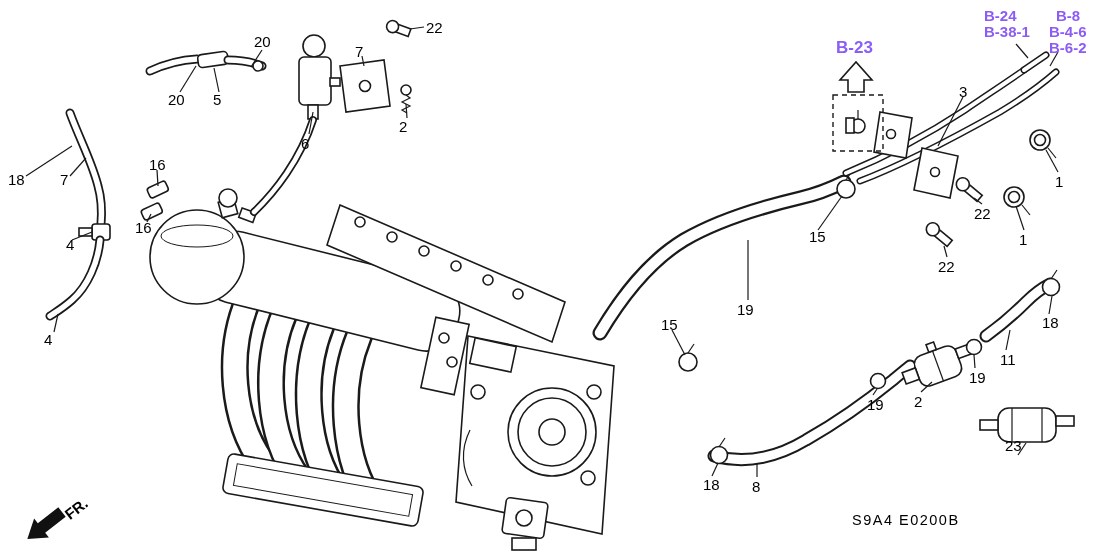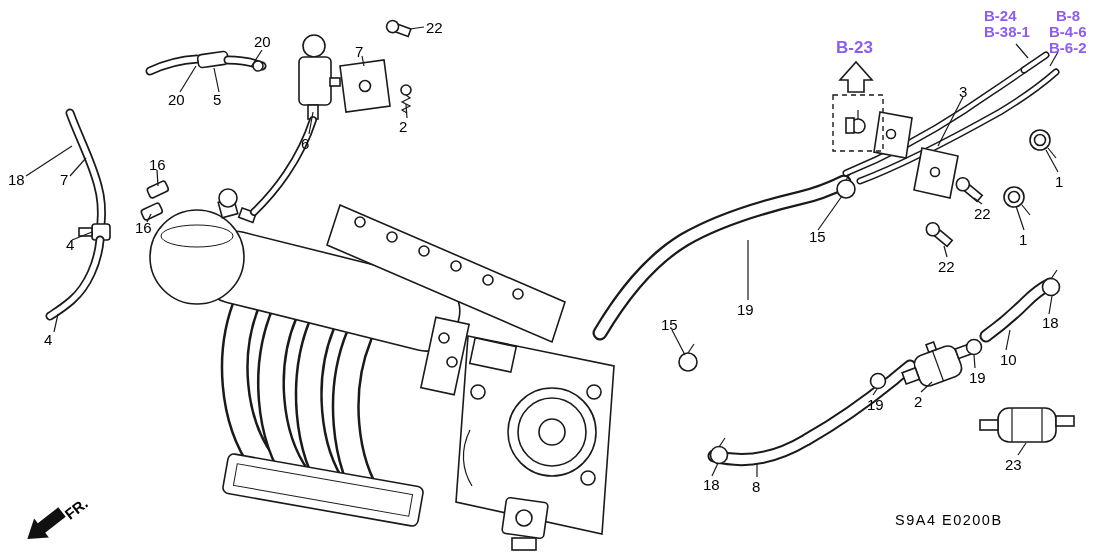--- a/index.html
+++ b/index.html
@@ -7,21 +7,21 @@
          font-family:"Liberation Sans",sans-serif;color:#111;}
   svg{position:absolute;left:0;top:0;}
   .ln{fill:none;stroke:#1a1a1a;stroke-width:1.2px;}
   .part{fill:#fff;stroke:#1a1a1a;stroke-width:1.6px;}
   .thin{fill:none;stroke:#1a1a1a;stroke-width:1px;}
   .hoseO{fill:none;stroke:#1a1a1a;stroke-linecap:round;}
   .hoseI{fill:none;stroke:#fff;stroke-linecap:round;}
   .callout{position:absolute;font-size:15px;line-height:1;color:#000;}
   .ref{position:absolute;font-size:15px;line-height:1;font-weight:bold;color:#8b5cf6;}
   .ref-big{font-size:17px;}
-  .code{position:absolute;font-size:14.5px;letter-spacing:1.5px;color:#000;margin-left:43px;}
+  .code{position:absolute;font-size:14.5px;letter-spacing:1.5px;color:#000;}
   .fr{position:absolute;font-size:15px;font-weight:bold;transform:rotate(-38deg);color:#000;}
 </style>
 </head>
 <body>
 
 <div class="stage">
 
 <svg width="1108" height="553" viewBox="0 0 1108 553">
 
   <g>
@@ -244,25 +244,25 @@
   <div class="callout" style="left:8px;top:172px">18</div>
   <div class="callout" style="left:60px;top:172px">7</div>
   <div class="callout" style="left:149px;top:157px">16</div>
   <div class="callout" style="left:135px;top:220px">16</div>
   <div class="callout" style="left:66px;top:237px">4</div>
   <div class="callout" style="left:809px;top:229px">15</div>
   <div class="callout" style="left:737px;top:302px">19</div>
   <div class="callout" style="left:661px;top:317px">15</div>
   <div class="callout" style="left:44px;top:332px">4</div>
   <div class="callout" style="left:1042px;top:315px">18</div>
-  <div class="callout" style="left:1000px;top:352px">10</div>
+  <div class="callout" style="left:1000px;top:352px">11</div>
   <div class="callout" style="left:969px;top:370px">19</div>
   <div class="callout" style="left:914px;top:394px">2</div>
   <div class="callout" style="left:867px;top:397px">19</div>
-  <div class="callout" style="left:1005px;top:457px">23</div>
+  <div class="callout" style="left:1005px;top:438px">23</div>
   <div class="callout" style="left:703px;top:477px">18</div>
   <div class="callout" style="left:752px;top:479px">8</div>
 
   <div class="ref ref-big" style="left:836px;top:39px">B-23</div>
   <div class="ref" style="left:984px;top:8px">B-24</div>
   <div class="ref" style="left:984px;top:24px">B-38-1</div>
   <div class="ref" style="left:1056px;top:8px">B-8</div>
   <div class="ref" style="left:1049px;top:24px">B-4-6</div>
   <div class="ref" style="left:1049px;top:40px">B-6-2</div>
 

